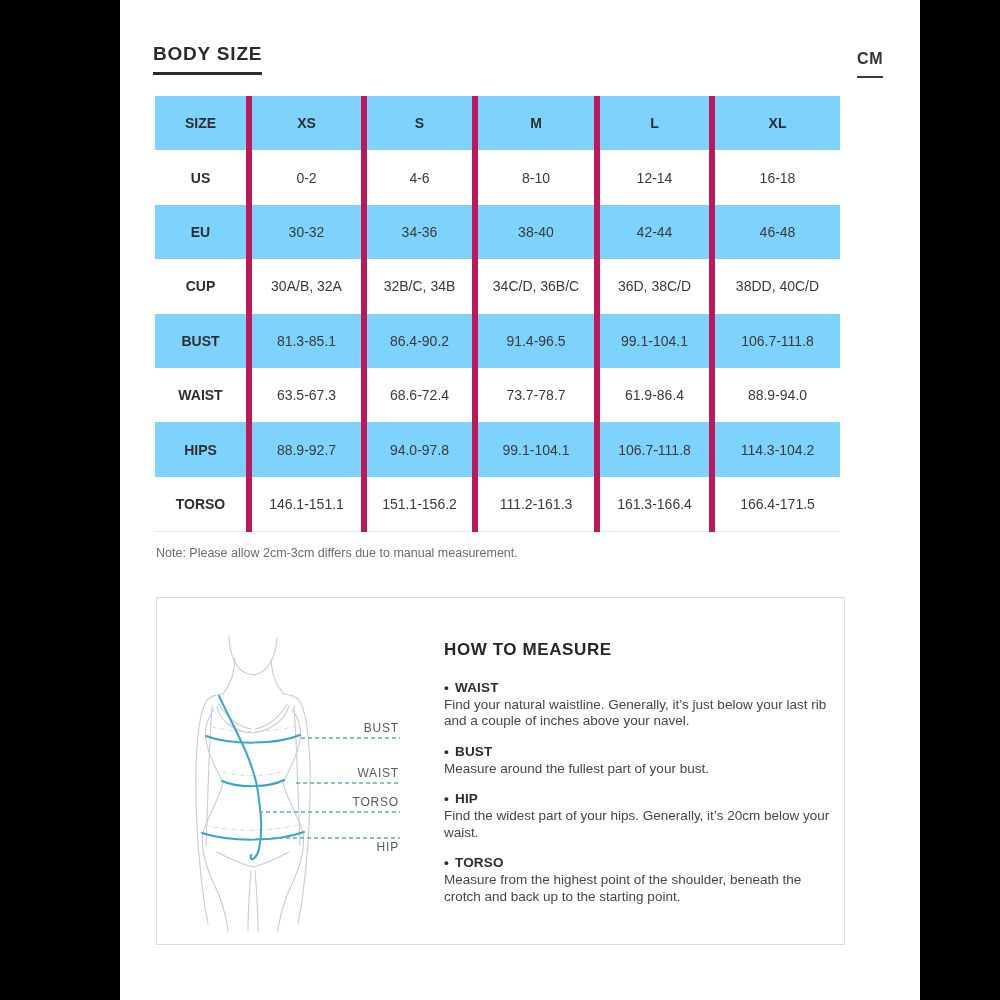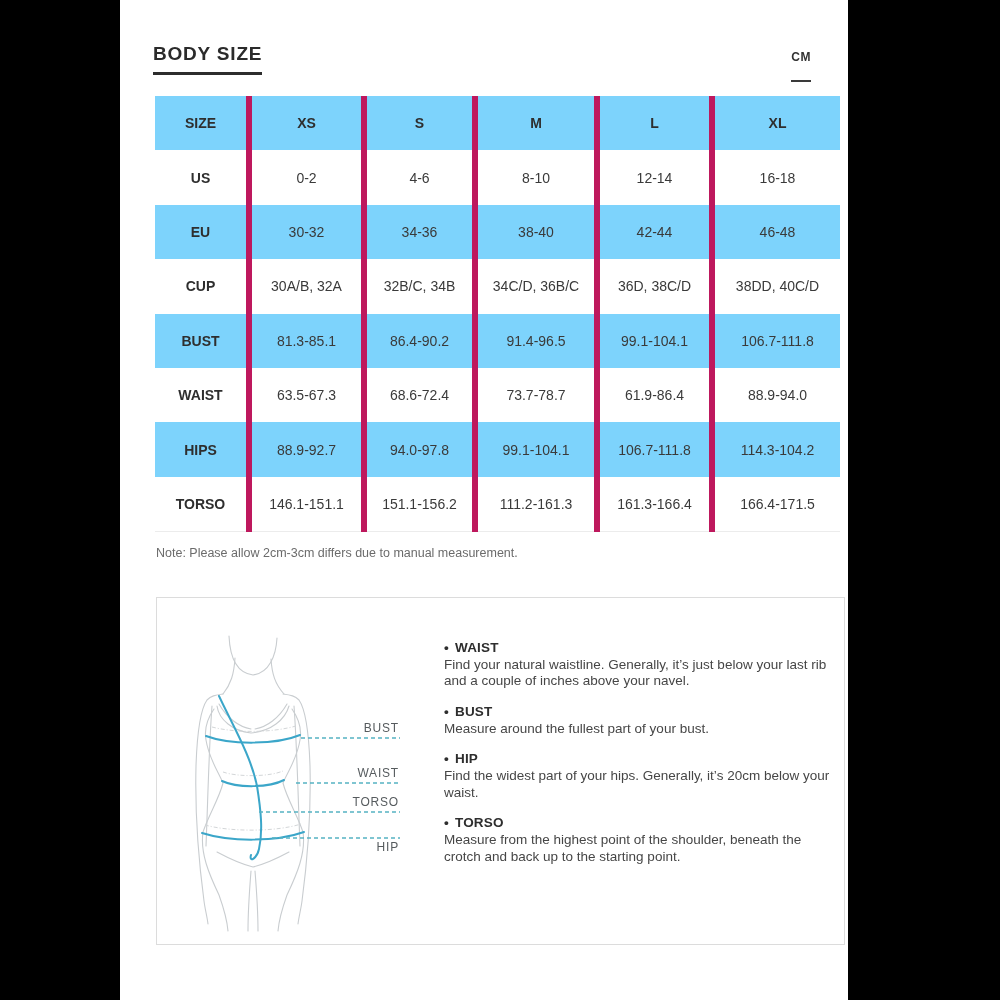--- a/index.html
+++ b/index.html
@@ -3,33 +3,33 @@
 <meta charset="utf-8">
 <style>
   * { margin: 0; padding: 0; box-sizing: border-box; }
   html, body { background: #000; }
   body { font-family: "Liberation Sans", sans-serif; }
   #stage {
     position: relative; width: 1000px; height: 1000px;
     background: #000; overflow: hidden; margin: 0 auto;
   }
   #content {
-    position: absolute; left: 120px; top: 0; width: 728px; height: 1000px;
+    position: absolute; left: 120px; top: 0; width: 800px; height: 1000px;
     background: #fff;
   }
   
   .page-title {
     position: absolute; left: 33px; top: 43px;
     font-size: 19px; font-weight: 700; letter-spacing: 0.8px; color: #2b2b2b;
     border-bottom: 3px solid #2d2d2d; padding-bottom: 7px; display: inline-block;
   }
   .unit-toggle {
     position: absolute; right: 37px; top: 50px;
-    font-size: 12px; font-weight: 700; letter-spacing: 0.5px; color: #333;
-    border-bottom: 2px solid #3a3a3a; padding-bottom: 16px; cursor: pointer;
+    font-size: 16px; font-weight: 700; letter-spacing: 0.5px; color: #333;
+    border-bottom: 2px solid #3a3a3a; padding-bottom: 8px; cursor: pointer;
   }
   
   table.size-table {
     position: absolute; left: 35px; top: 96px; width: 685px;
     border-collapse: collapse; table-layout: fixed;
     border-bottom: 1px solid #ececec;
   }
   table.size-table td {
     height: 54.4px; text-align: center; vertical-align: middle;
     font-size: 14px; color: #3a3a3a;
@@ -203,20 +203,21 @@
           <path class="fig-leader" d="M97,232 L225,232"></path>
 
           <text class="fig-label" x="224" y="126" text-anchor="end">BUST</text>
           <text class="fig-label" x="224" y="171" text-anchor="end">WAIST</text>
           <text class="fig-label" x="224" y="200" text-anchor="end">TORSO</text>
           <text class="fig-label" x="224" y="245" text-anchor="end">HIP</text>
         </svg>
       </div>
 
       <div class="guide-text">
+        <div class="guide-heading">HOW TO MEASURE</div>
 
         <div class="guide-item">
           <div class="guide-term">
             <span class="bullet">•</span><span>WAIST</span>
           </div>
           <div class="guide-desc">Find your natural waistline. Generally, it’s just below your last rib and a couple of inches above your navel.</div>
         </div>
 
         <div class="guide-item">
           <div class="guide-term">

